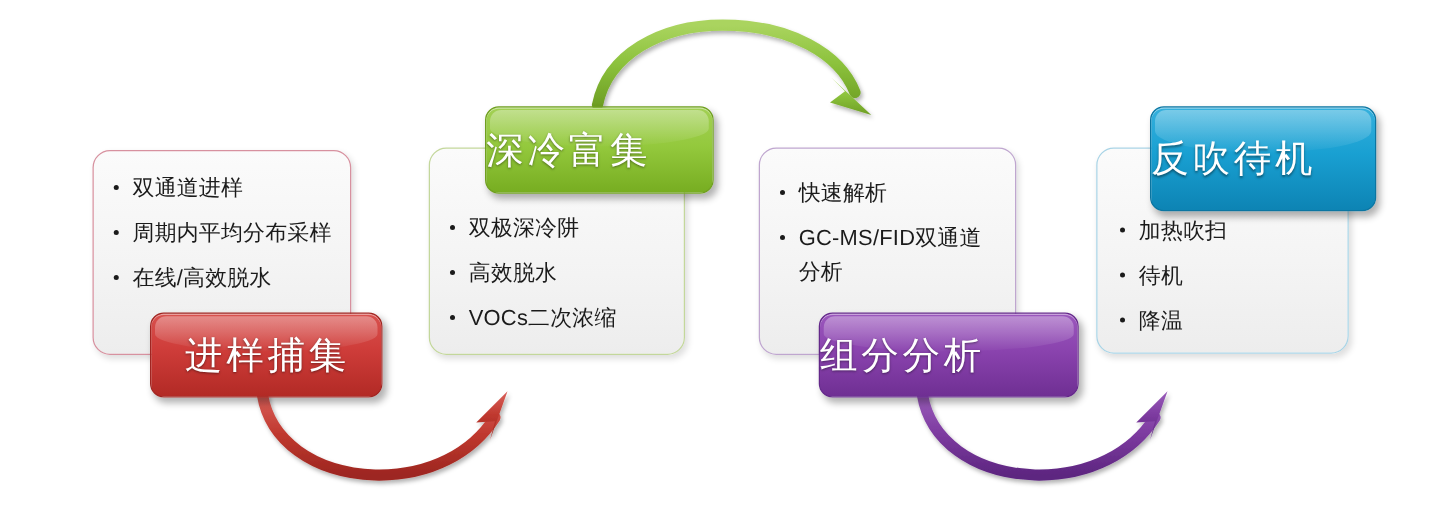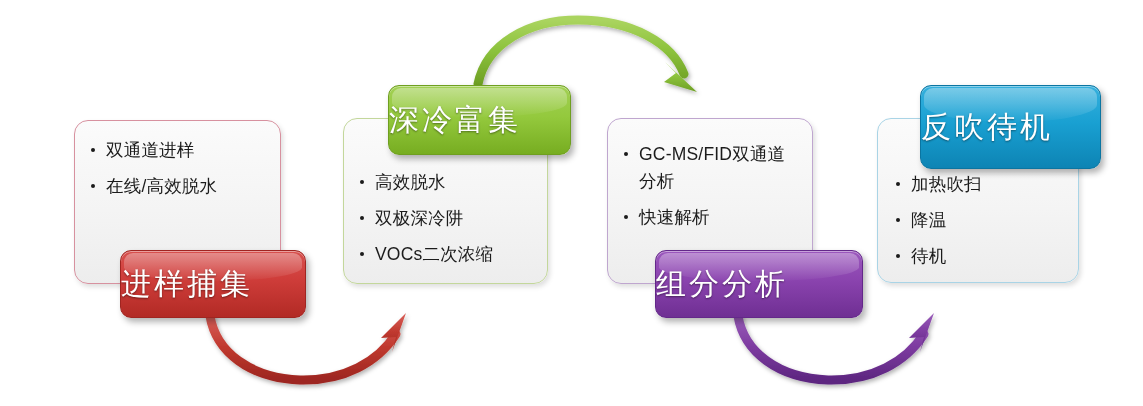--- a/index.html
+++ b/index.html
@@ -98,20 +98,21 @@
     border-radius: 9px 9px 50% 50%;
     background: linear-gradient(to bottom, rgba(255,255,255,0.34), rgba(255,255,255,0.02));
     pointer-events: none;
   }
   .chip-label { position: relative; z-index: 2; }
 
   .chip-red {
     left: 120px; top: 250px; width: 186px; height: 68px;
     background: linear-gradient(to bottom, #d8514e 0%, #cf3d3a 42%, #b22a25 100%);
     border: 1px solid #a02521;
+    padding-left: 27px;
   }
   .chip-green {
     left: 388px; top: 85px; width: 183px; height: 70px;
     background: linear-gradient(to bottom, #a2d054 0%, #94c93d 45%, #77ad21 100%);
     border: 1px solid #6f9f20;
   }
   .chip-purple {
     left: 655px; top: 250px; width: 208px; height: 68px;
     background: linear-gradient(to bottom, #9b57bd 0%, #8a43ae 45%, #6f2f93 100%);
     border: 1px solid #64288a;
@@ -161,56 +162,57 @@
 
     <g filter="url(#softShadow)">
       <path d="M 738 316 C 744 352, 778 378, 828 380 C 872 381, 906 362, 924 334" fill="none" stroke="url(#gradPurple)" stroke-width="9" stroke-linecap="round"></path>
       <path d="M 934 313 L 909 338 L 924 337 L 920 352 Z" fill="url(#gradPurple)"></path>
     </g>
   </svg>
 
   <div class="card card-1">
     <ul class="card-bullets">
       <li class="bullet">双通道进样</li>
+      <li class="bullet">周期内平均分布采样</li>
       <li class="bullet">在线/高效脱水</li>
     </ul>
   </div>
   <div class="chip chip-red">
     <span class="chip-gloss"></span>
     <span class="chip-label">进样捕集</span>
   </div>
 
   <div class="card card-2">
     <ul class="card-bullets">
+      <li class="bullet">双极深冷阱</li>
       <li class="bullet">高效脱水</li>
-      <li class="bullet">双极深冷阱</li>
       <li class="bullet">VOCs二次浓缩</li>
     </ul>
   </div>
   <div class="chip chip-green">
     <span class="chip-gloss"></span>
     <span class="chip-label">深冷富集</span>
   </div>
 
   <div class="card card-3">
     <ul class="card-bullets">
+      <li class="bullet">快速解析</li>
       <li class="bullet">GC-MS/FID双通道分析</li>
-      <li class="bullet">快速解析</li>
     </ul>
   </div>
   <div class="chip chip-purple">
     <span class="chip-gloss"></span>
     <span class="chip-label">组分分析</span>
   </div>
 
   <div class="card card-4">
     <ul class="card-bullets">
       <li class="bullet">加热吹扫</li>
+      <li class="bullet">待机</li>
       <li class="bullet">降温</li>
-      <li class="bullet">待机</li>
     </ul>
   </div>
   <div class="chip chip-blue">
     <span class="chip-gloss"></span>
     <span class="chip-label">反吹待机</span>
   </div>
 
 </div>
 
 </body></html>

